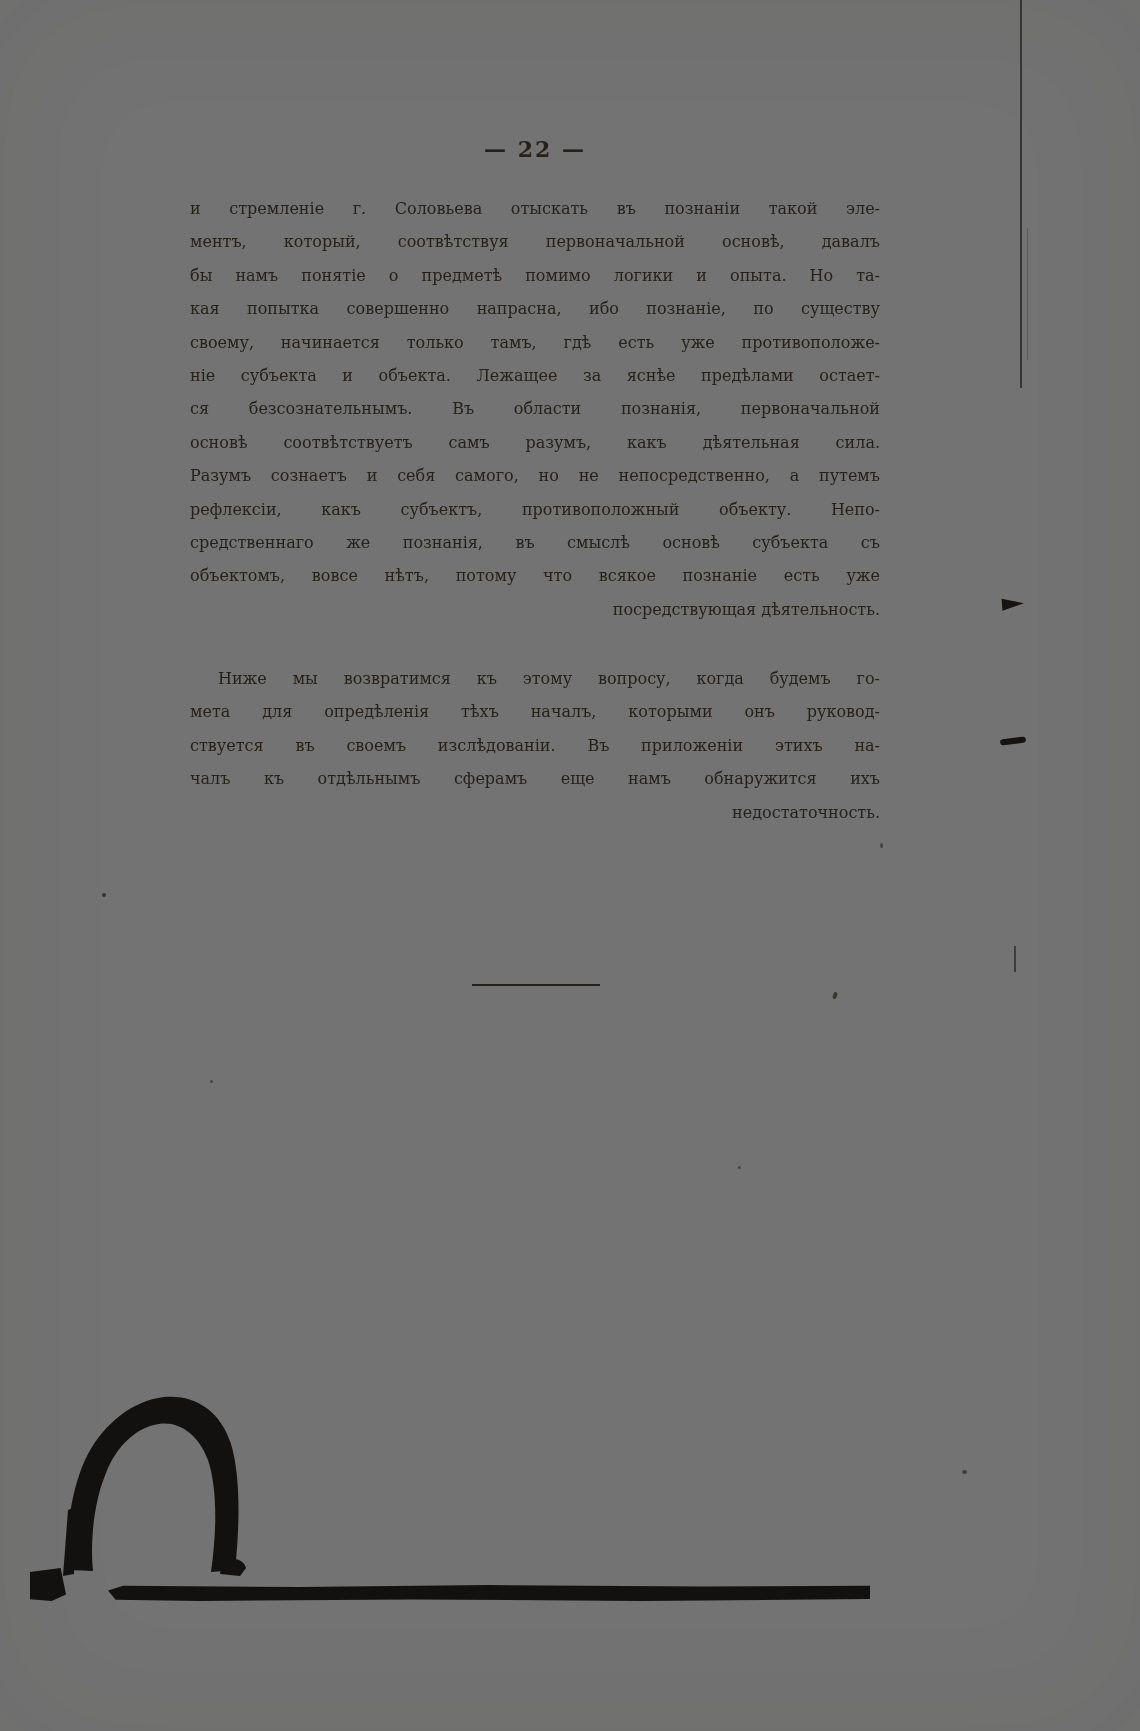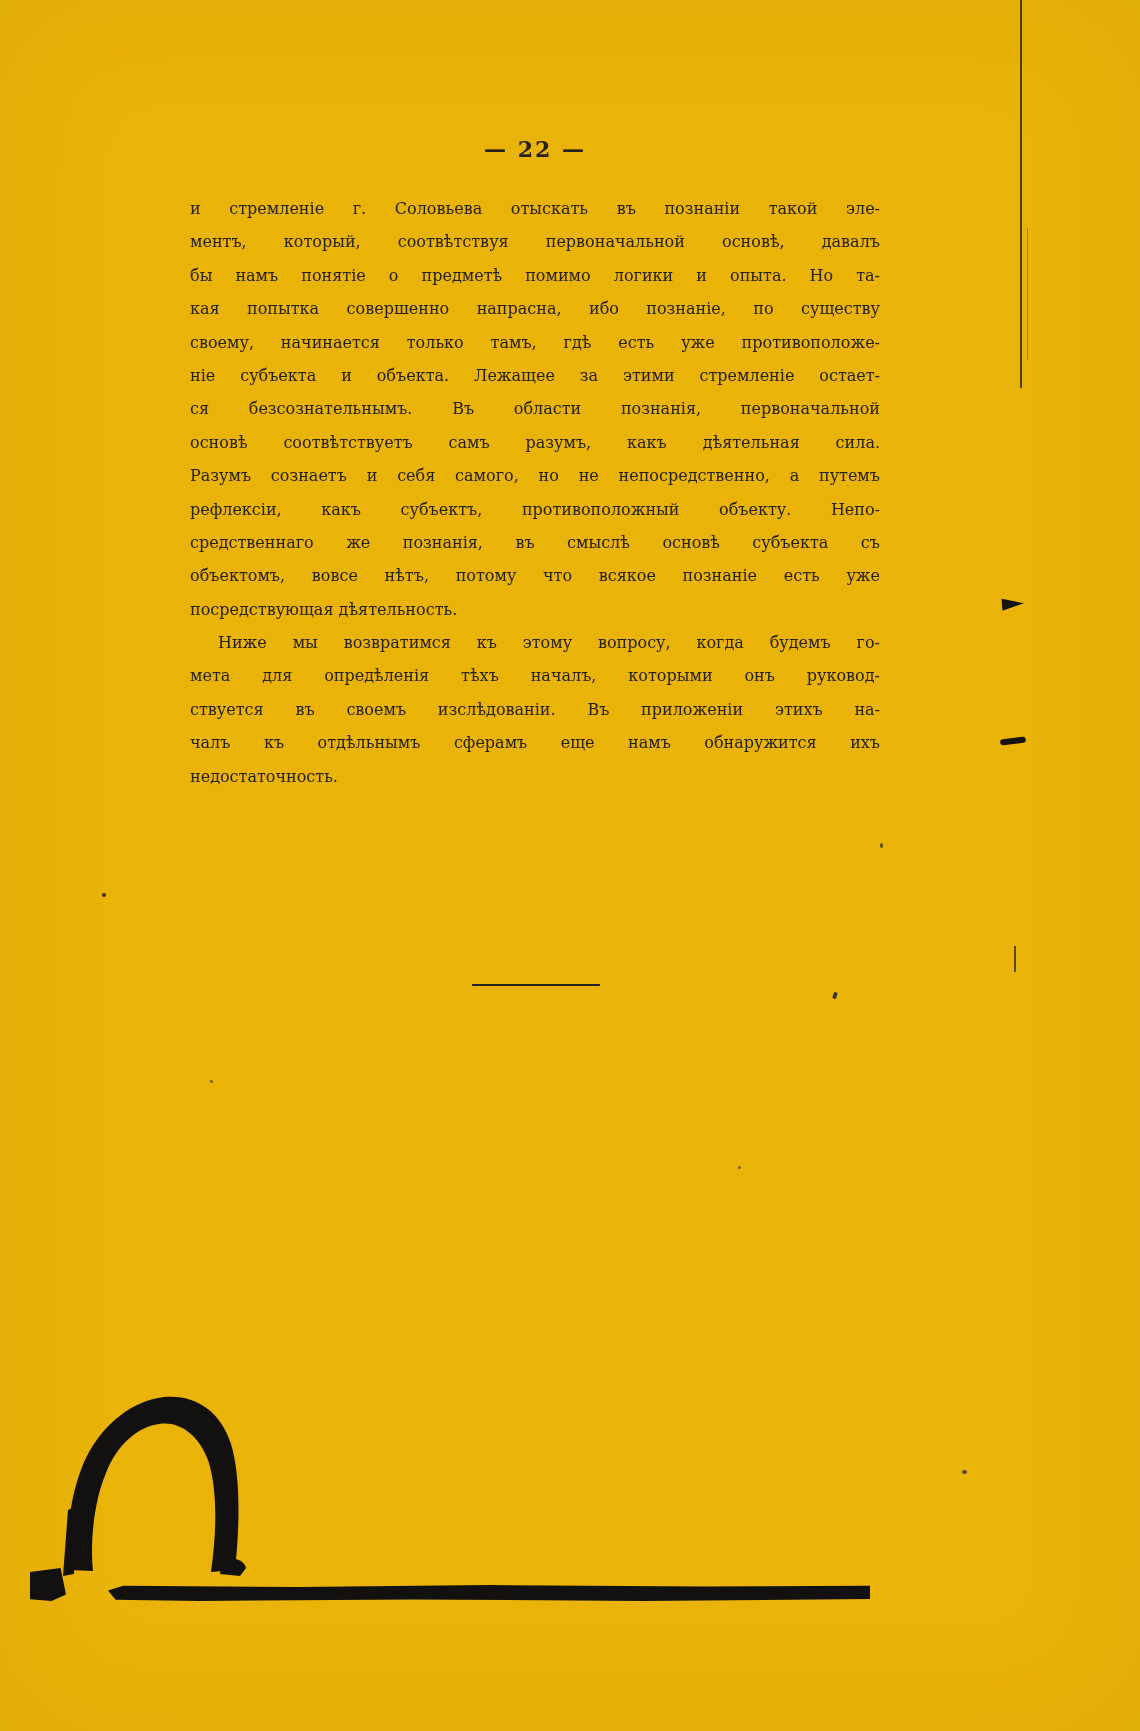--- a/index.html
+++ b/index.html
@@ -4,21 +4,21 @@
 <style>
   html, body {
     margin: 0;
     padding: 0;
     background: #888;
   }
   .page {
     position: relative;
     width: 1140px;
     height: 1731px;
-    background: #eab308;
+    background: #737373;
     overflow: hidden;
     font-family: "DejaVu Serif", "Liberation Serif", serif;
     color: #26221b;
     box-shadow: inset 0 0 140px rgba(60,50,30,0.06);
   }
   .page-number {
     position: absolute;
     top: 136px;
     left: 190px;
     width: 690px;
@@ -31,22 +31,22 @@
     position: absolute;
     top: 192px;
     left: 190px;
     width: 690px;
     font-size: 16px;
     font-weight: 400;
     line-height: 33.4px;
   }
   .line { height: 33.4px; white-space: normal; }
   .line.j { text-align: justify; text-align-last: justify; }
-  .line.last { text-align: left; }
-  .line.indent { text-indent: 28px; }
+  .line.last { text-align: right; }
+  .line.indent { text-indent: 28px; margin-top: 36px; }
   .rule {
     position: absolute;
     top: 984px;
     left: 472px;
     width: 128px;
     height: 2px;
     background: #26221b;
   }
   
   .binding-line {
@@ -133,21 +133,21 @@
 <div class="page">
 
   <div class="page-number">— 22 —</div>
 
   <div class="text-block">
     <div class="line j">и стремленіе г. Соловьева отыскать въ познаніи такой эле-</div>
     <div class="line j">ментъ, который, соотвѣтствуя первоначальной основѣ, давалъ</div>
     <div class="line j">бы намъ понятіе о предметѣ помимо логики и опыта. Но та-</div>
     <div class="line j">кая попытка совершенно напрасна, ибо познаніе, по существу</div>
     <div class="line j">своему, начинается только тамъ, гдѣ есть уже противоположе-</div>
-    <div class="line j">ніе субъекта и объекта. Лежащее за этими стремленіе остает-</div>
+    <div class="line j">ніе субъекта и объекта. Лежащее за яснѣе предѣлами остает-</div>
     <div class="line j">ся безсознательнымъ. Въ области познанія, первоначальной</div>
     <div class="line j">основѣ соотвѣтствуетъ самъ разумъ, какъ дѣятельная сила.</div>
     <div class="line j">Разумъ сознаетъ и себя самого, но не непосредственно, а путемъ</div>
     <div class="line j">рефлексіи, какъ субъектъ, противоположный объекту. Непо-</div>
     <div class="line j">средственнаго же познанія, въ смыслѣ основѣ субъекта съ</div>
     <div class="line j">объектомъ, вовсе нѣтъ, потому что всякое познаніе есть уже</div>
     <div class="line last">посредствующая дѣятельность.</div>
 
     <div class="line j indent">Ниже мы возвратимся къ этому вопросу, когда будемъ го-</div>
     <div class="line j">мета для опредѣленія тѣхъ началъ, которыми онъ руковод-</div>

